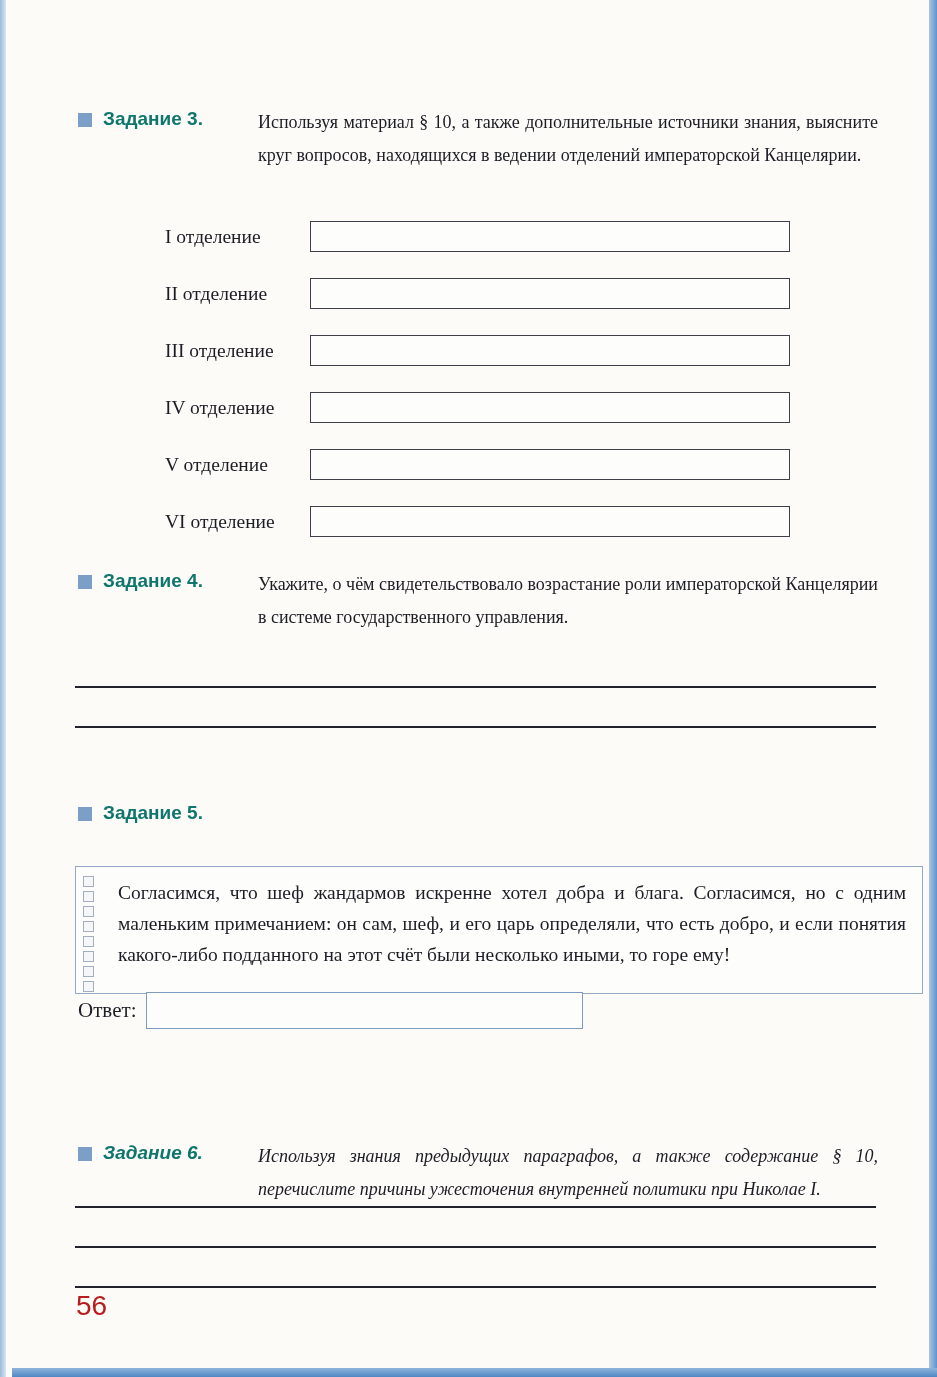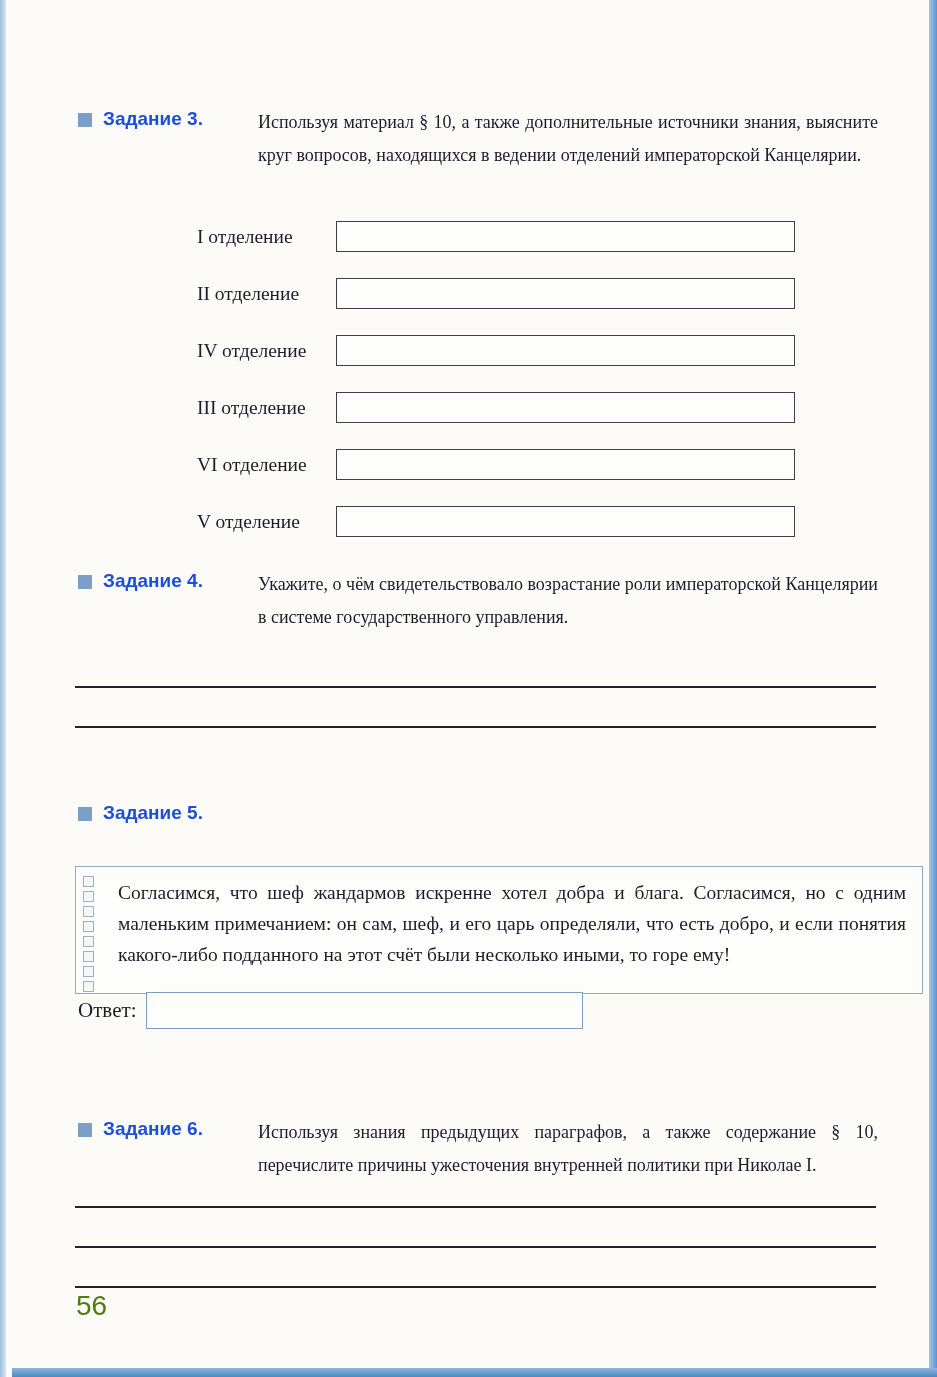--- a/index.html
+++ b/index.html
@@ -15,33 +15,33 @@
   .edge-right { position:absolute; right:0; top:0; width:8px; height:100%;
                 background:linear-gradient(to left,#5e93cb,#a9c6e4); }
   .edge-bottom{ position:absolute; left:12px; right:0; bottom:0; height:9px;
                 background:linear-gradient(to top,#4e87c4,#8fb4dc); }
 
   .task { position:absolute; left:78px; width:800px; display:flex; }
   .task-head { flex:0 0 180px; display:flex; align-items:flex-start; }
   .bullet { width:14px; height:14px; background:#7b9fc7; margin-top:7px; flex:0 0 14px; }
   .task-label {
     font-family:"Liberation Sans", sans-serif; font-weight:bold;
-    font-size:19px; color:#1d4ed8; margin-left:11px; white-space:nowrap;
+    font-size:19px; color:#0f766e; margin-left:11px; white-space:nowrap;
     padding-top:2px;
   }
   .task-text { flex:1; font-size:18px; line-height:33px; text-align:justify; }
 
   .task3 { top:106px; }
   .task4 { top:568px; }
   .task5 { top:800px; }
-  .task6 { top:1116px; }
+  .task6 { top:1140px;font-style:italic; }
 
   .rows { position:absolute; left:165px; top:208px; width:630px; }
   .row { display:flex; align-items:center; height:57px; }
-  .row-label { width:145px; font-size:19.5px;margin-left:32px; }
+  .row-label { width:145px; font-size:19.5px; }
   .row-box { width:480px; height:31px; border:1.6px solid #3f3f4a; background:#fdfdfc; }
 
   .hline { position:absolute; left:75px; width:801px; height:0;
            border-bottom:2px solid #23232e; }
   .l-t4a { top:686px; } .l-t4b { top:726px; }
   .l-t6a { top:1206px; } .l-t6b { top:1246px; } .l-t6c { top:1286px; }
 
   .quote {
     position:absolute; left:75px; top:866px; width:848px; min-height:128px;
     border:1.5px solid #93a9c6; background:#fdfdfb;
@@ -58,21 +58,21 @@
   }
 
   .answer-row { position:absolute; left:78px; top:992px; display:flex; align-items:center; }
   .answer-label { font-size:21px; }
   .answer-box { margin-left:10px; width:437px; height:37px;
                 border:1.6px solid #7d9cc0; background:#fdfdfc; }
 
   .page-number {
     position:absolute; left:76px; top:1290px;
     font-family:"Liberation Sans", sans-serif;
-    font-size:28px; color:#4d7c0f;
+    font-size:28px; color:#b91c1c;
   }
 </style>
 </head>
 <body>
 
 <div class="page">
 
   <div class="edge-left"></div>
   <div class="edge-right"></div>
   <div class="edge-bottom"></div>
@@ -88,33 +88,33 @@
   <div class="rows">
     <div class="row">
       <span class="row-label">I отделение</span>
       <div class="row-box"></div>
     </div>
     <div class="row">
       <span class="row-label">II отделение</span>
       <div class="row-box"></div>
     </div>
     <div class="row">
+      <span class="row-label">III отделение</span>
+      <div class="row-box"></div>
+    </div>
+    <div class="row">
       <span class="row-label">IV отделение</span>
       <div class="row-box"></div>
     </div>
     <div class="row">
-      <span class="row-label">III отделение</span>
+      <span class="row-label">V отделение</span>
       <div class="row-box"></div>
     </div>
     <div class="row">
       <span class="row-label">VI отделение</span>
-      <div class="row-box"></div>
-    </div>
-    <div class="row">
-      <span class="row-label">V отделение</span>
       <div class="row-box"></div>
     </div>
   </div>
 
   <section class="task task4">
     <div class="task-head">
       <span class="bullet"></span>
       <span class="task-label">Задание 4.</span>
     </div>
     <p class="task-text">Укажите, о чём свидетельствовало возрастание роли императорской Канцелярии в системе государственного управления.</p>

